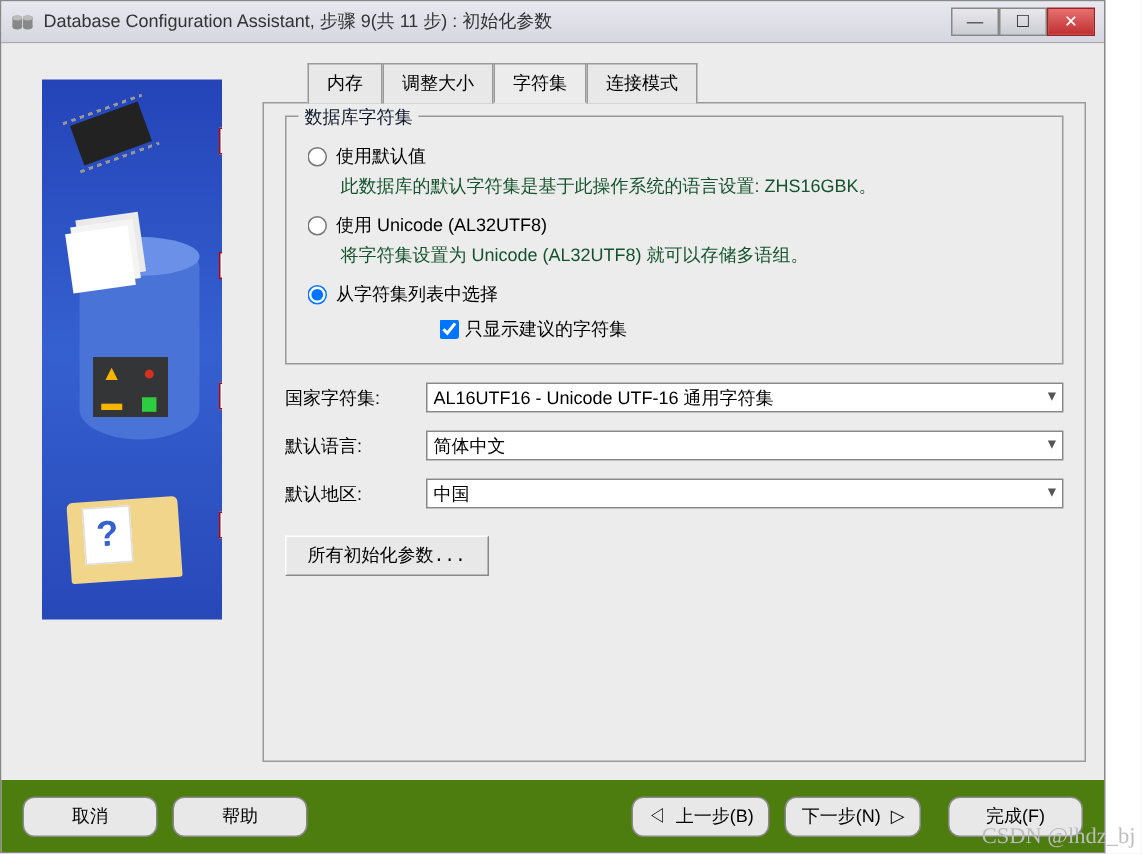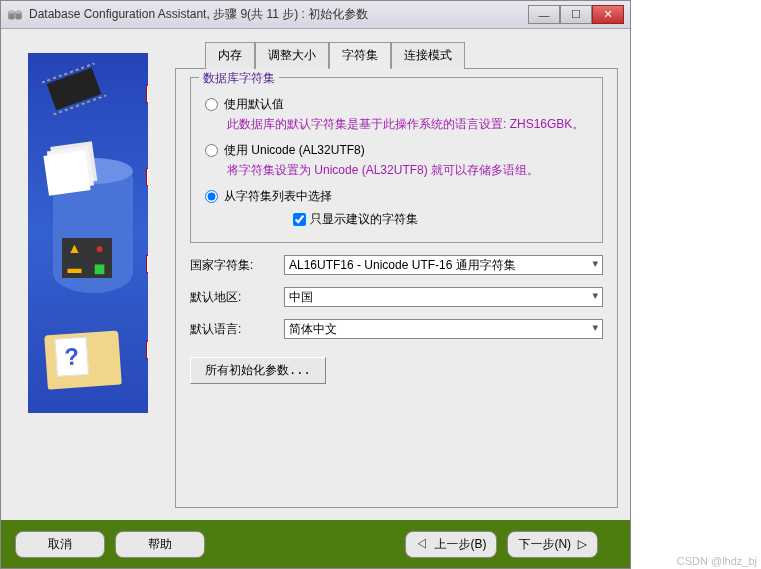--- a/index.html
+++ b/index.html
@@ -1,17 +1,17 @@
 <!DOCTYPE html>
 <html><head>
   <meta charset="utf-8">
   <style>
     * { margin: 0; padding: 0; box-sizing: border-box; font-family: "Microsoft YaHei", Tahoma, sans-serif; font-size: 12px; }
     body { background: #fff; }
-    .window { width: 631px; height: 569px; border: 1px solid #888; background: #fff; display: flex; flex-direction: column; }
+    .window { width: 737px; height: 569px; border: 1px solid #888; background: #fff; display: flex; flex-direction: column; }
     .titlebar { height: 28px; background: linear-gradient(#e8e8f0, #d6d6e0); border-bottom: 1px solid #aaa; display: flex; align-items: center; padding: 0 6px; }
     .titlebar-icon { display: inline-block; width: 16px; height: 16px; margin-right: 6px; }
     .titlebar-icon svg { width: 16px; height: 16px; display: block; }
     .title-text { color: #333; flex: 1; }
     .win-buttons { display: flex; gap: 0; }
     .win-btn { width: 32px; height: 19px; background: linear-gradient(#e8e8ec, #ccccd4); border: 1px solid #888; display: flex; align-items: center; justify-content: center; font-size: 11px; color: #333; }
     .win-close { background: linear-gradient(#e67070, #c03030); color: #fff; border-color: #a02020; }
     .body { flex: 1; display: flex; padding: 12px; gap: 12px; background: #ececec; }
     .sidebar { width: 150px; display: flex; flex-direction: column; align-items: center; padding-top: 12px; }
     .wizard-img { width: 120px; height: 360px; background: linear-gradient(180deg, #2444b8, #3560d0, #2848b8); border: 0; position: relative; overflow: hidden; }
@@ -28,37 +28,37 @@
     .folderQ::before { content:"?"; position:absolute; left:10px; top: 4px; width:30px; height:36px; background:#fff; color:#3560d0; font-size:24px; font-weight:bold; display:flex; align-items:center; justify-content:center; border:1px solid #ddd; }
     .check { position:absolute; right: -16px; width: 18px; height: 18px; background:#fff; border:1px solid #b00; }
     .check::after { content:"✓"; color:#d00020; font-weight:bold; font-size:14px; position:absolute; top:-3px; left:2px; }
     .c1 { top: 32px; } .c2 { top: 115px; } .c3 { top: 202px; } .c4 { top: 288px; }
     .main { flex: 1; display: flex; flex-direction: column; }
     .tabs { display: flex; margin-left: 30px; }
     .tab { padding: 4px 12px; border: 1px solid #999; border-bottom: none; background: #e8e8e8; margin-right: 0; position: relative; top: 1px; cursor: pointer; }
     .tab.active { background: #ececec; border-bottom: 1px solid #ececec; z-index: 2; }
     .panel { flex:1; border:1px solid #999; background:#ececec; padding: 8px 14px 14px; display:flex; flex-direction:column; }
     .fieldset { border:1px solid #999; padding: 10px 14px 12px; position: relative; }
-    .legend { position:absolute; top:-8px; left:8px; background:#ececec; padding: 0 4px; color:#4c1d95; }
+    .legend { position:absolute; top:-8px; left:8px; background:#ececec; padding: 0 4px; color:#0f172a; }
     .opt { margin: 8px 0 2px; display:flex; align-items:center; gap:6px; }
-    .desc { margin: 0 0 6px 22px; color:#a21caf; line-height: 1.6; }
+    .desc { margin: 0 0 6px 22px; color:#14532d; line-height: 1.6; }
     .subrow { margin: 6px 0 2px 22px; display:flex; align-items:center; gap: 10px; }
     .subrow label { min-width: 84px; }
     .combo { flex:1; height: 20px; border:1px solid #888; background:#fff; padding: 1px 18px 1px 4px; position:relative; }
     .combo::after { content:"▾"; position:absolute; right:4px; top:1px; font-size:11px; color:#555; }
     .chk { display:flex; align-items:center; gap:4px; }
     .formrow { display:flex; align-items:center; gap:10px; margin-top: 12px; }
     .formrow > .flabel { width: 84px; text-align:left; }
     .all-params { margin-top: 18px; }
     .beveled { display:inline-block; padding: 4px 14px; background:#e8e8e8; border:1px solid #888; border-top-color:#fff; border-left-color:#fff; cursor:pointer;font-family:Liberation Mono, monospace; }
     .footer { height: 48px; display:flex; align-items:center; padding: 0 14px; background:#4d7c0f; border-top: 0; }
     .fbtn { min-width: 90px; text-align:center; padding: 4px 10px; background:#e8e8e8; border:1px solid #888; border-radius: 8px; cursor:pointer; }
     .fbtn + .fbtn { margin-left: 10px; }
     .spacer { flex:1; }
-    .watermark { position: absolute; right: 4px; bottom: 2px; font-size: 11px; color: #bdbdbd; }
+    .watermark { position: absolute; right: 4px; bottom: 2px; font-size: 15px; color: #bdbdbd; font-family: Liberation Serif, serif; }
     input[type=radio], input[type=checkbox] { margin:0; }
   </style>
 </head>
 <body>
 
 <div class="window">
   <div class="titlebar">
     <span class="titlebar-icon">
       <svg viewBox="0 0 16 16">
         <ellipse cx="4.5" cy="5" rx="3.2" ry="1.6" fill="#888"></ellipse>
@@ -133,37 +133,38 @@
               <span>只显示建议的字符集</span>
             </label>
           </div>
         </div>
 
         <div class="formrow">
           <span class="flabel">国家字符集:</span>
           <div class="combo"><span>AL16UTF16 - Unicode UTF-16 通用字符集</span></div>
         </div>
         <div class="formrow">
+          <span class="flabel">默认语言:</span>
+          <div class="combo"><span>简体中文</span></div>
+        </div>
+        <div class="formrow">
           <span class="flabel">默认地区:</span>
           <div class="combo"><span>中国</span></div>
-        </div>
-        <div class="formrow">
-          <span class="flabel">默认语言:</span>
-          <div class="combo"><span>简体中文</span></div>
         </div>
 
         <div class="all-params">
           <span class="beveled">所有初始化参数...</span>
         </div>
       </div>
     </div>
   </div>
 
   <div class="footer">
     <span class="fbtn">取消</span>
     <span class="fbtn">帮助</span>
     <span class="spacer"></span>
     <span class="fbtn">◁&nbsp;&nbsp;<span>上一步(B)</span></span>
     <span class="fbtn"><span>下一步(N)</span>&nbsp;&nbsp;▷</span>
     <span style="width:18px"></span>
+    <span class="fbtn">完成(F)</span>
   </div>
   <span class="watermark">CSDN @lhdz_bj</span>
 </div>
 
 </body></html>

